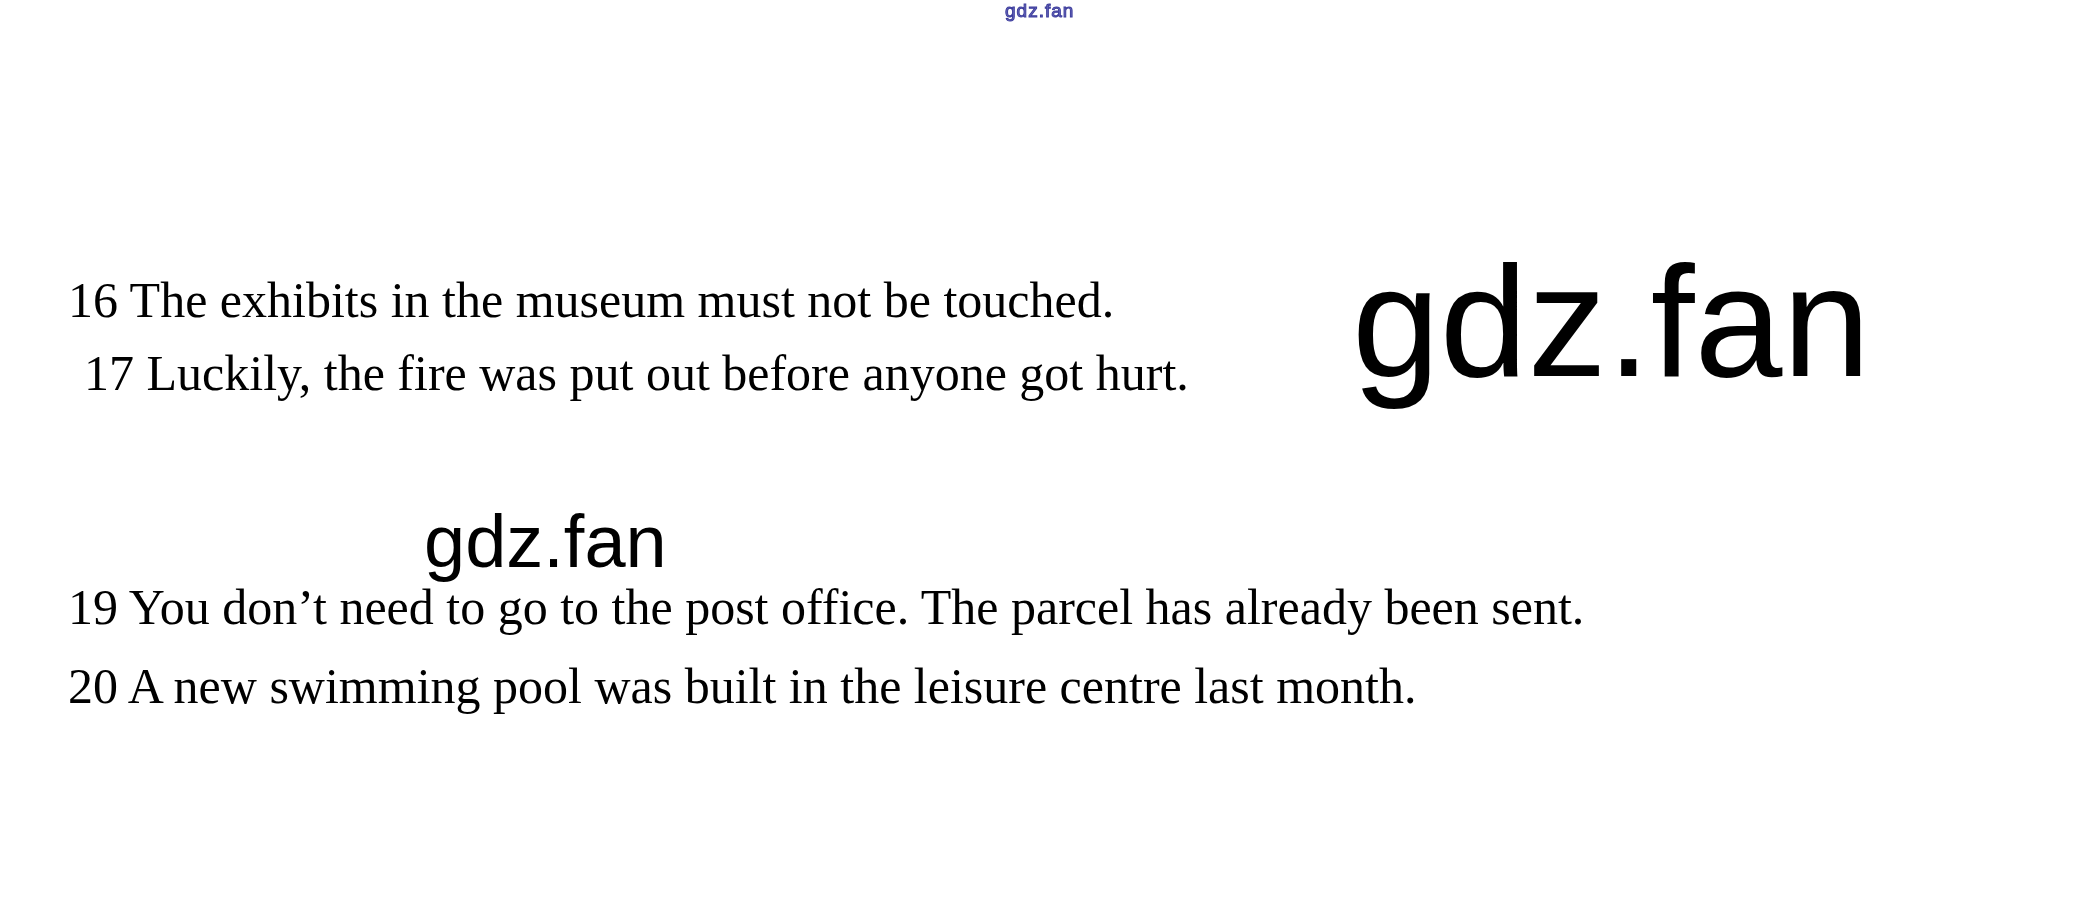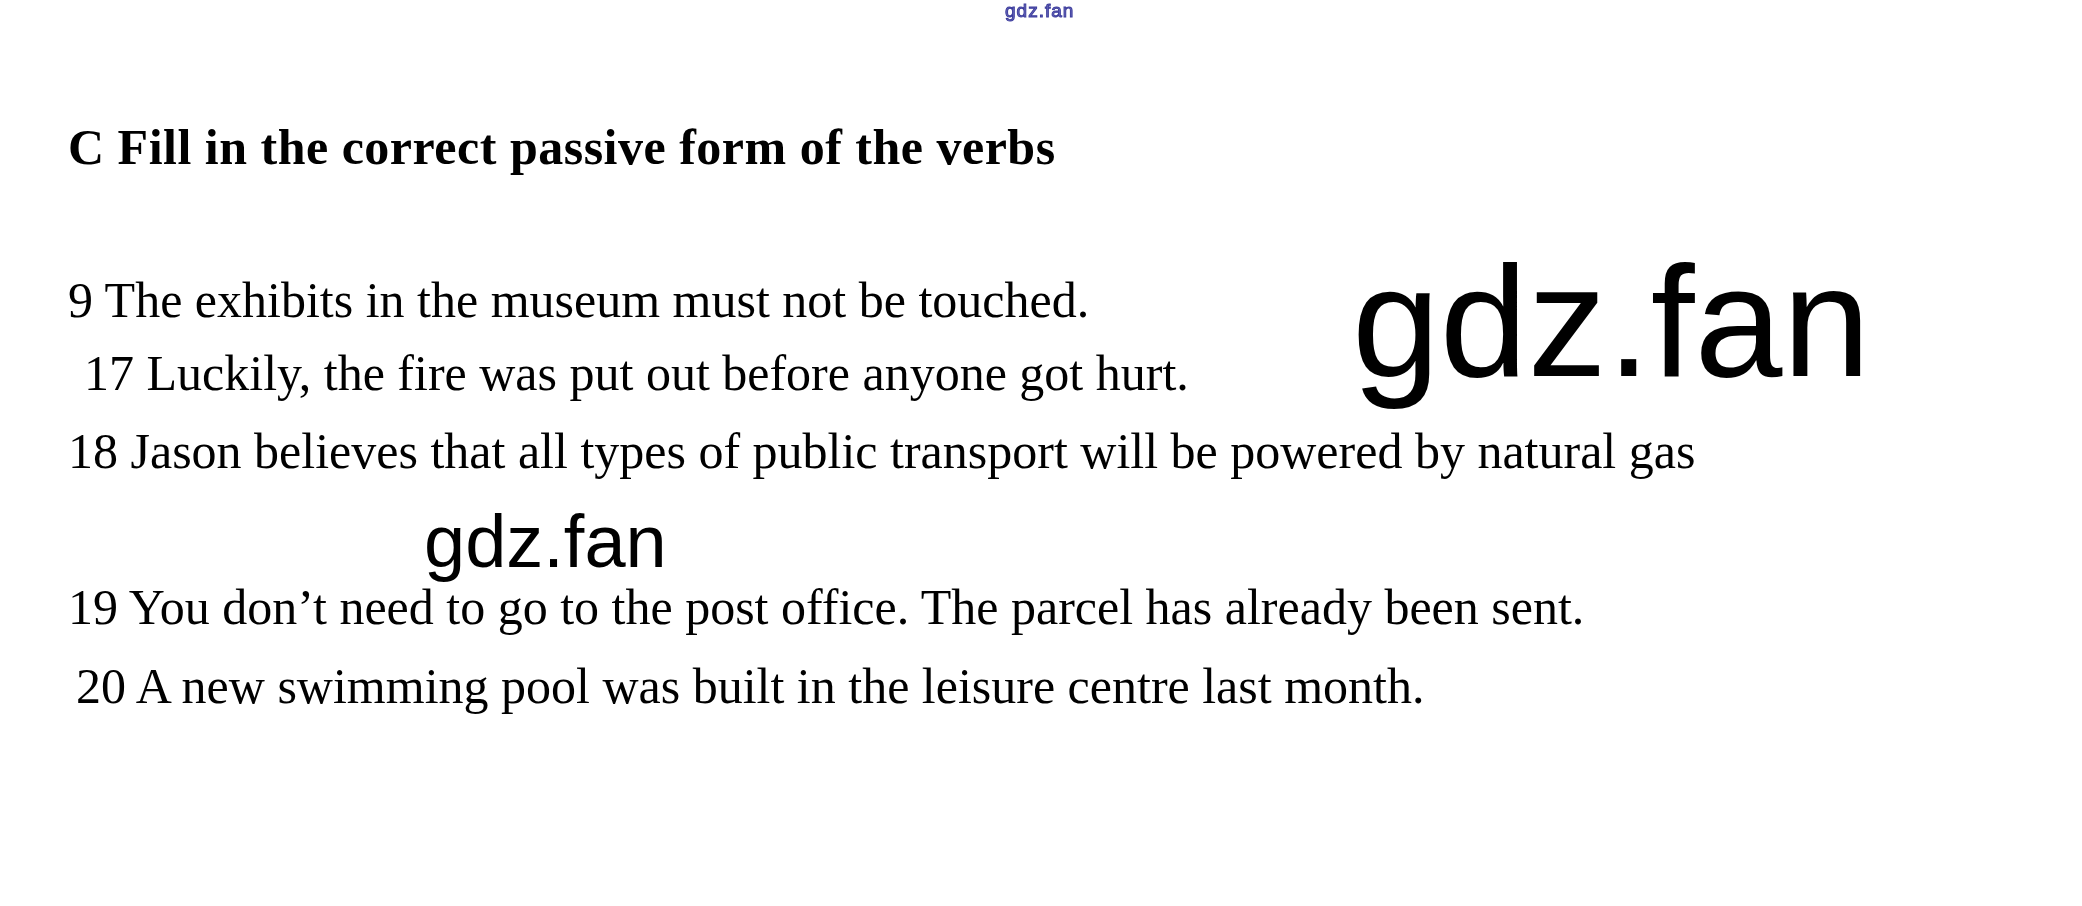--- a/index.html
+++ b/index.html
@@ -32,21 +32,21 @@
     font-size: 50px;
     line-height: 60px;
     font-weight: normal;
   }
   .s15 { top: 192px; }
   .s16 { top: 270px; }
   .s17 { top: 343px; margin-left: 16px; }
   .s18 { top: 421px; }
   .s18b { top: 501px; }
   .s19 { top: 577px; }
-  .s20 { top: 656px; margin-left: 8px; }
+  .s20 { top: 656px; }
 
   
   .wm-top {
     left: 1005px;
     top: 0px;
     font-family: "Liberation Sans", sans-serif;
     font-size: 19px;
     line-height: 22px;
     letter-spacing: 1px;
     color: #6a6abc;
@@ -77,30 +77,28 @@
     color: #6d28d9;
   }
 </style>
 </head>
 <body>
 
 <div class="page">
 
   <span class="abs wm-top">gdz.fan</span>
 
-  <div class="abs heading">C Fill in the correct passive form of the verbs</div>
 
 
-  <div class="abs sentence s16">9 The exhibits in the museum must not be touched.</div>
+  <div class="abs sentence s16">16 The exhibits in the museum must not be touched.</div>
 
   <span class="abs wm-big">gdz.fan</span>
 
   <div class="abs sentence s17">17 Luckily, the fire was put out before anyone got hurt.</div>
 
-  <div class="abs sentence s18">18 Jason believes that all types of public transport will be powered by natural gas</div>
 
 
   <span class="abs wm-inline">gdz.fan</span>
 
   <div class="abs sentence s19">19 You don’t need to go to the post office. The parcel has already been sent.</div>
 
   <div class="abs sentence s20">20 A new swimming pool was built in the leisure centre last month.</div>
 
   <span class="abs wm-footer">Гдз.фан</span>
 

